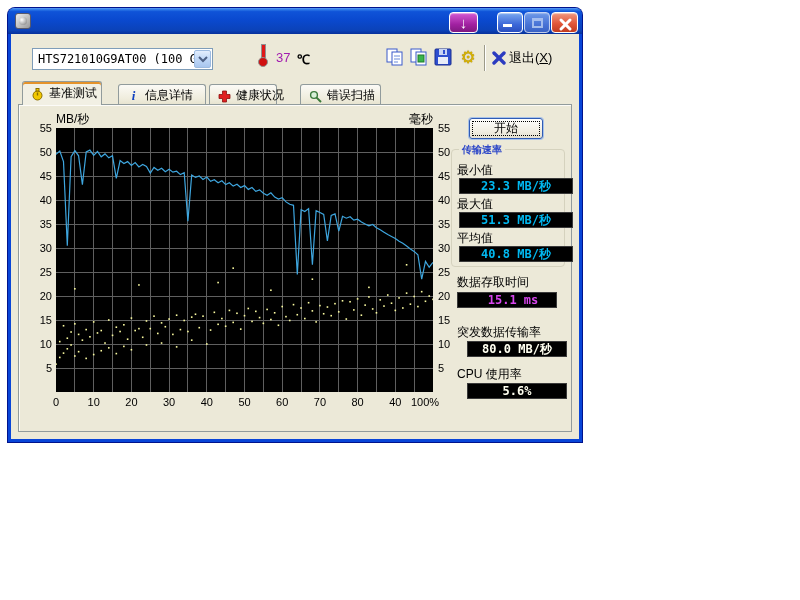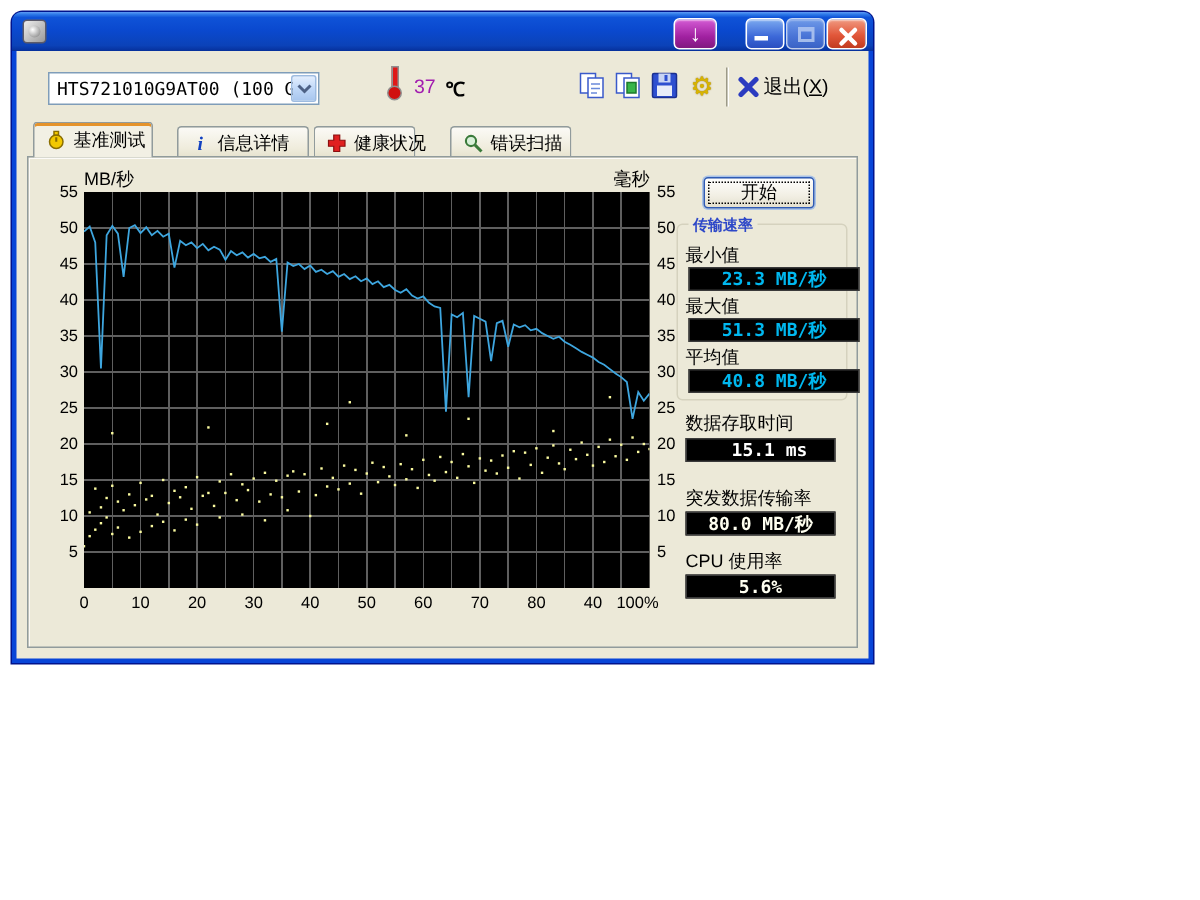--- a/index.html
+++ b/index.html
@@ -86,21 +86,21 @@
   
   #start-button { position:absolute; left:450px; top:13px; width:74px; height:21px; border:1px solid #2F5BB5; border-radius:3px;
     background:linear-gradient(#FEFEFE,#F2EFE4 60%,#E4E0D0); font-size:12px; color:#000; text-align:center; line-height:19px;
     outline:1px dotted #000; outline-offset:-4px; cursor:pointer; box-shadow:0 0 0 1px #A8C2E8; }
   #transfer-group { position:absolute; left:432px; top:44px; width:114px; height:118px; border:1px solid #D5D2BE; border-radius:4px; }
   #transfer-group-title { position:absolute; left:440px; top:38px; background:#ECE9D8; padding:0 3px; font-size:10px; font-weight:bold; color:#2E48C8; }
   .stat-label { position:absolute; left:438px; font-size:12px; color:#000; white-space:nowrap; }
   .lcd { position:absolute; left:438px; width:100px; height:16px; background:#000; border:1px solid #3A3A3A;
     font-family:"DejaVu Sans Mono", monospace; font-size:12px; font-weight:bold; text-align:center; line-height:14px; white-space:nowrap; }
   .lcd.in-group { left:440px; width:114px; }
-  .lcd-cyan { color:#00B8F0; } .lcd-yellow { color:#ffffff;padding-left:12px; } .lcd-white { color:#FFFFF0; }
+  .lcd-cyan { color:#00B8F0; } .lcd-yellow { color:#d946ef;padding-left:12px; } .lcd-white { color:#FFFFF0;margin-left:10px; }
 </style>
 </head>
 <body>
 
 <div id="app-window">
 
   <div id="titlebar">
     <span id="title-icon"></span>
     <span id="download-button" class="ctl-btn">
         <span class="arrow">↓</span>

